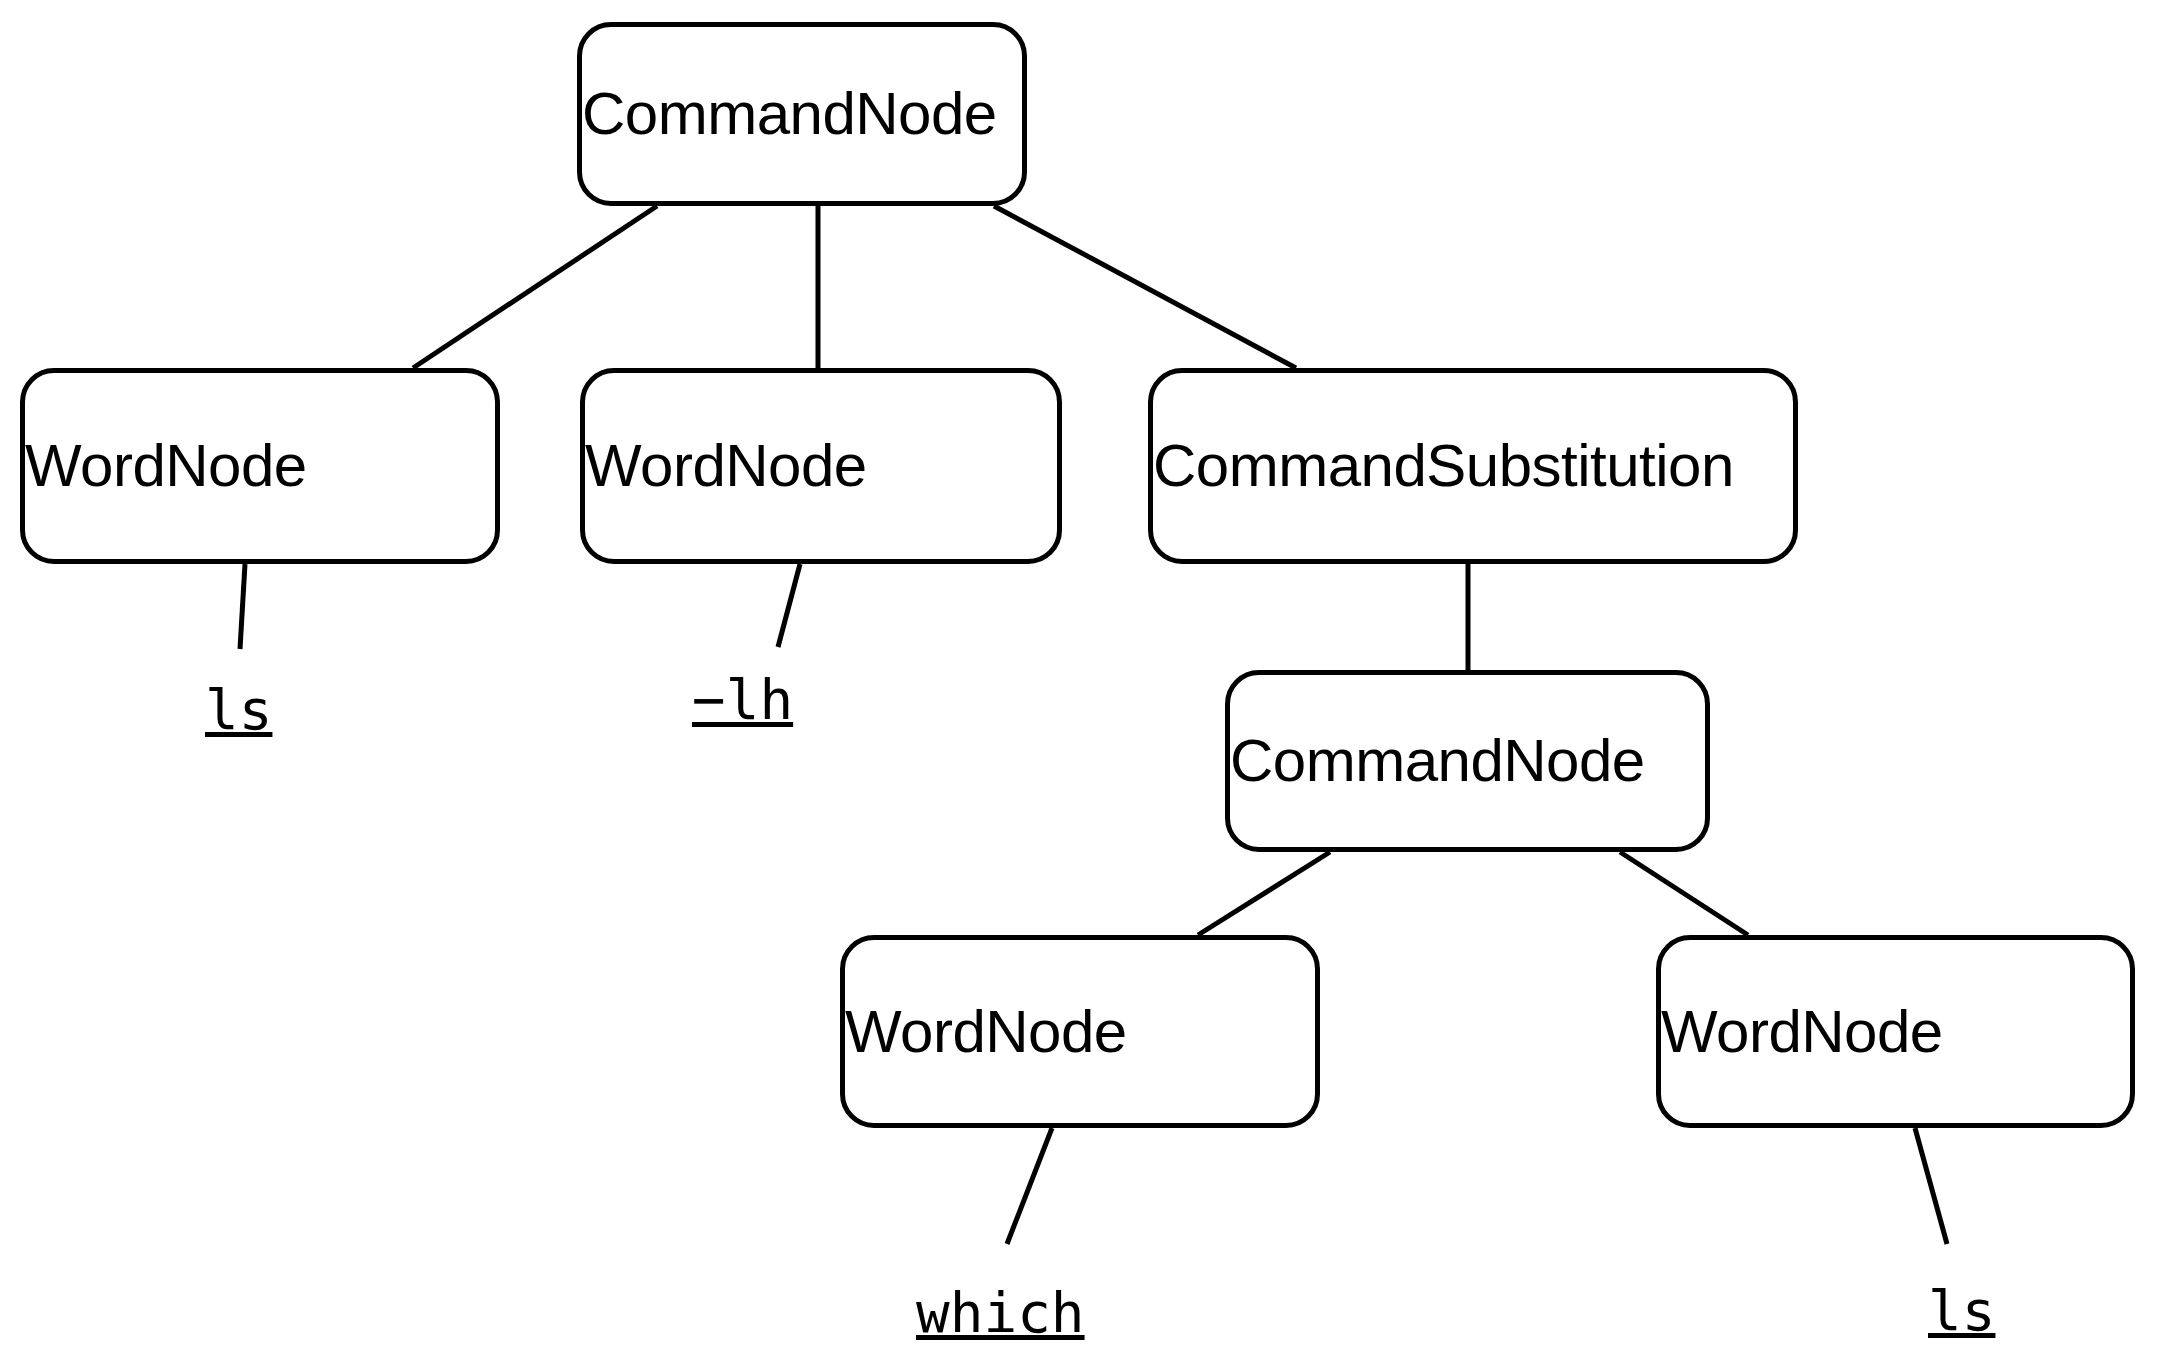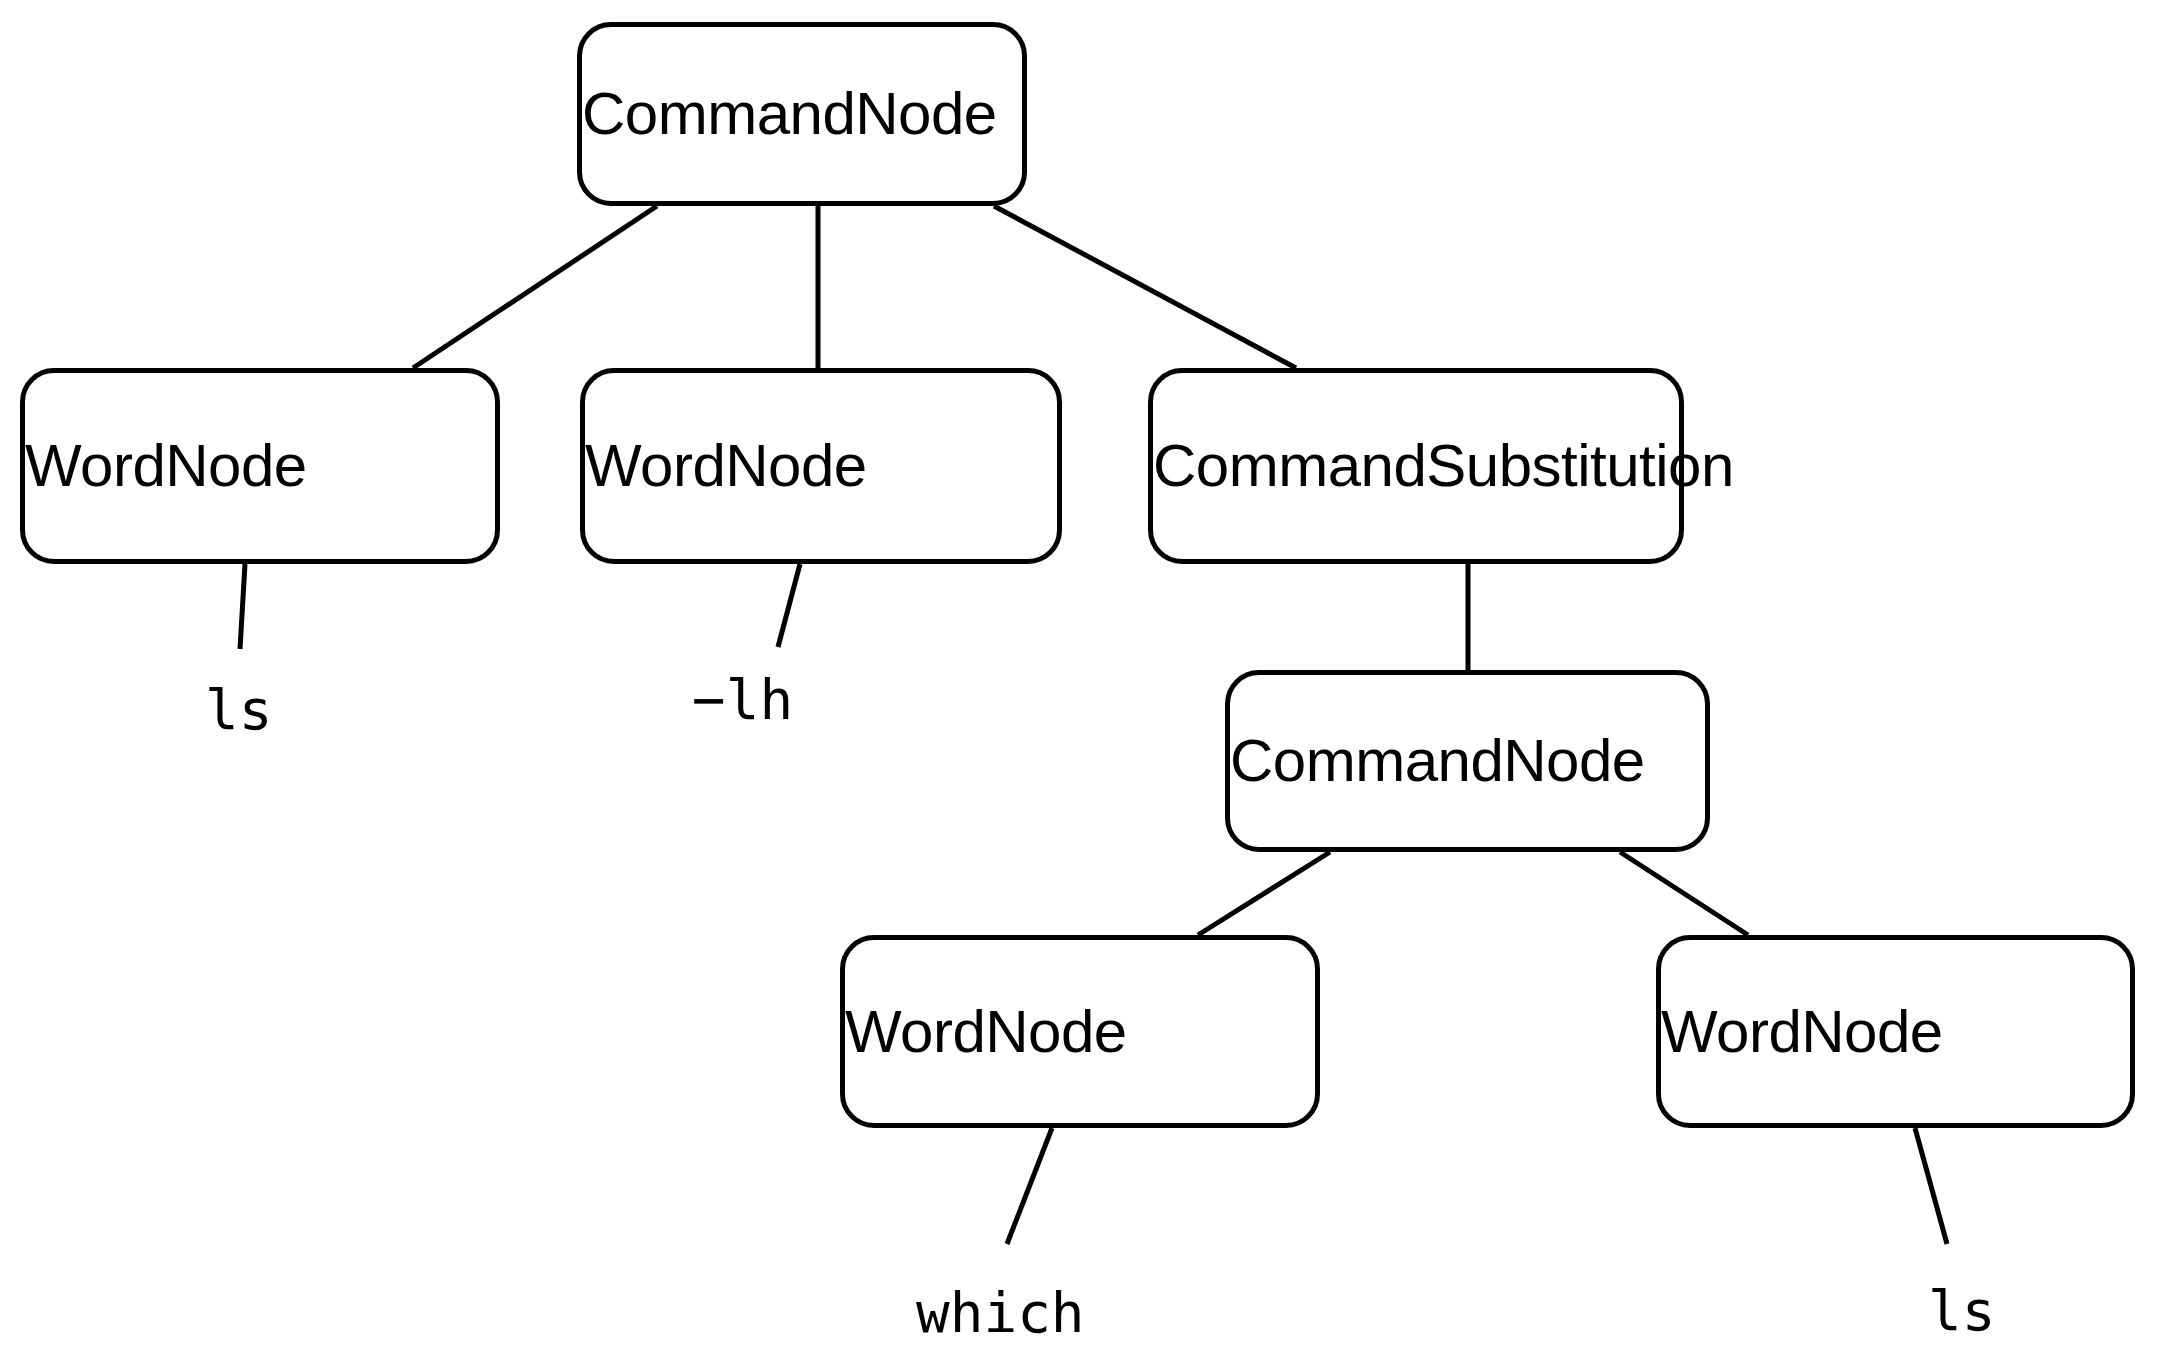--- a/index.html
+++ b/index.html
@@ -43,20 +43,21 @@
     line-height: 1;
   }
   .leaf-text {
     position: absolute;
     font-family: "DejaVu Sans Mono", monospace;
     font-size: 56px;
     font-weight: 400;
     color: #000000;
     white-space: nowrap;
     line-height: 1;
+    text-decoration: underline;
   }
 </style>
 </head>
 <body>
 
 <div id="canvas">
 
   <svg id="edges" viewBox="0 0 2157 1357" xmlns="http://www.w3.org/2000/svg">
       <line x1="657" y1="206" x2="413" y2="368" stroke="#000000" stroke-width="5" stroke-linecap="butt"></line>
       <line x1="818" y1="206" x2="818" y2="368" stroke="#000000" stroke-width="5" stroke-linecap="butt"></line>
@@ -73,21 +74,21 @@
   <div id="node-layer">
       <div class="node" style="left: 577px; top: 22px; width: 450px; height: 184px;">
         <span class="node-label">CommandNode</span>
       </div>
       <div class="node" style="left: 20px; top: 368px; width: 480px; height: 196px;">
         <span class="node-label">WordNode</span>
       </div>
       <div class="node" style="left: 580px; top: 368px; width: 482px; height: 196px;">
         <span class="node-label">WordNode</span>
       </div>
-      <div class="node" style="left: 1148px; top: 368px; width: 536px; height: 196px;">
+      <div class="node" style="left: 1148px; top: 368px; width: 650px; height: 196px;">
         <span class="node-label">CommandSubstitution</span>
       </div>
       <div class="node" style="left: 1225px; top: 670px; width: 485px; height: 182px;">
         <span class="node-label">CommandNode</span>
       </div>
       <div class="node" style="left: 840px; top: 935px; width: 480px; height: 193px;">
         <span class="node-label">WordNode</span>
       </div>
       <div class="node" style="left: 1656px; top: 935px; width: 479px; height: 193px;">
         <span class="node-label">WordNode</span>

